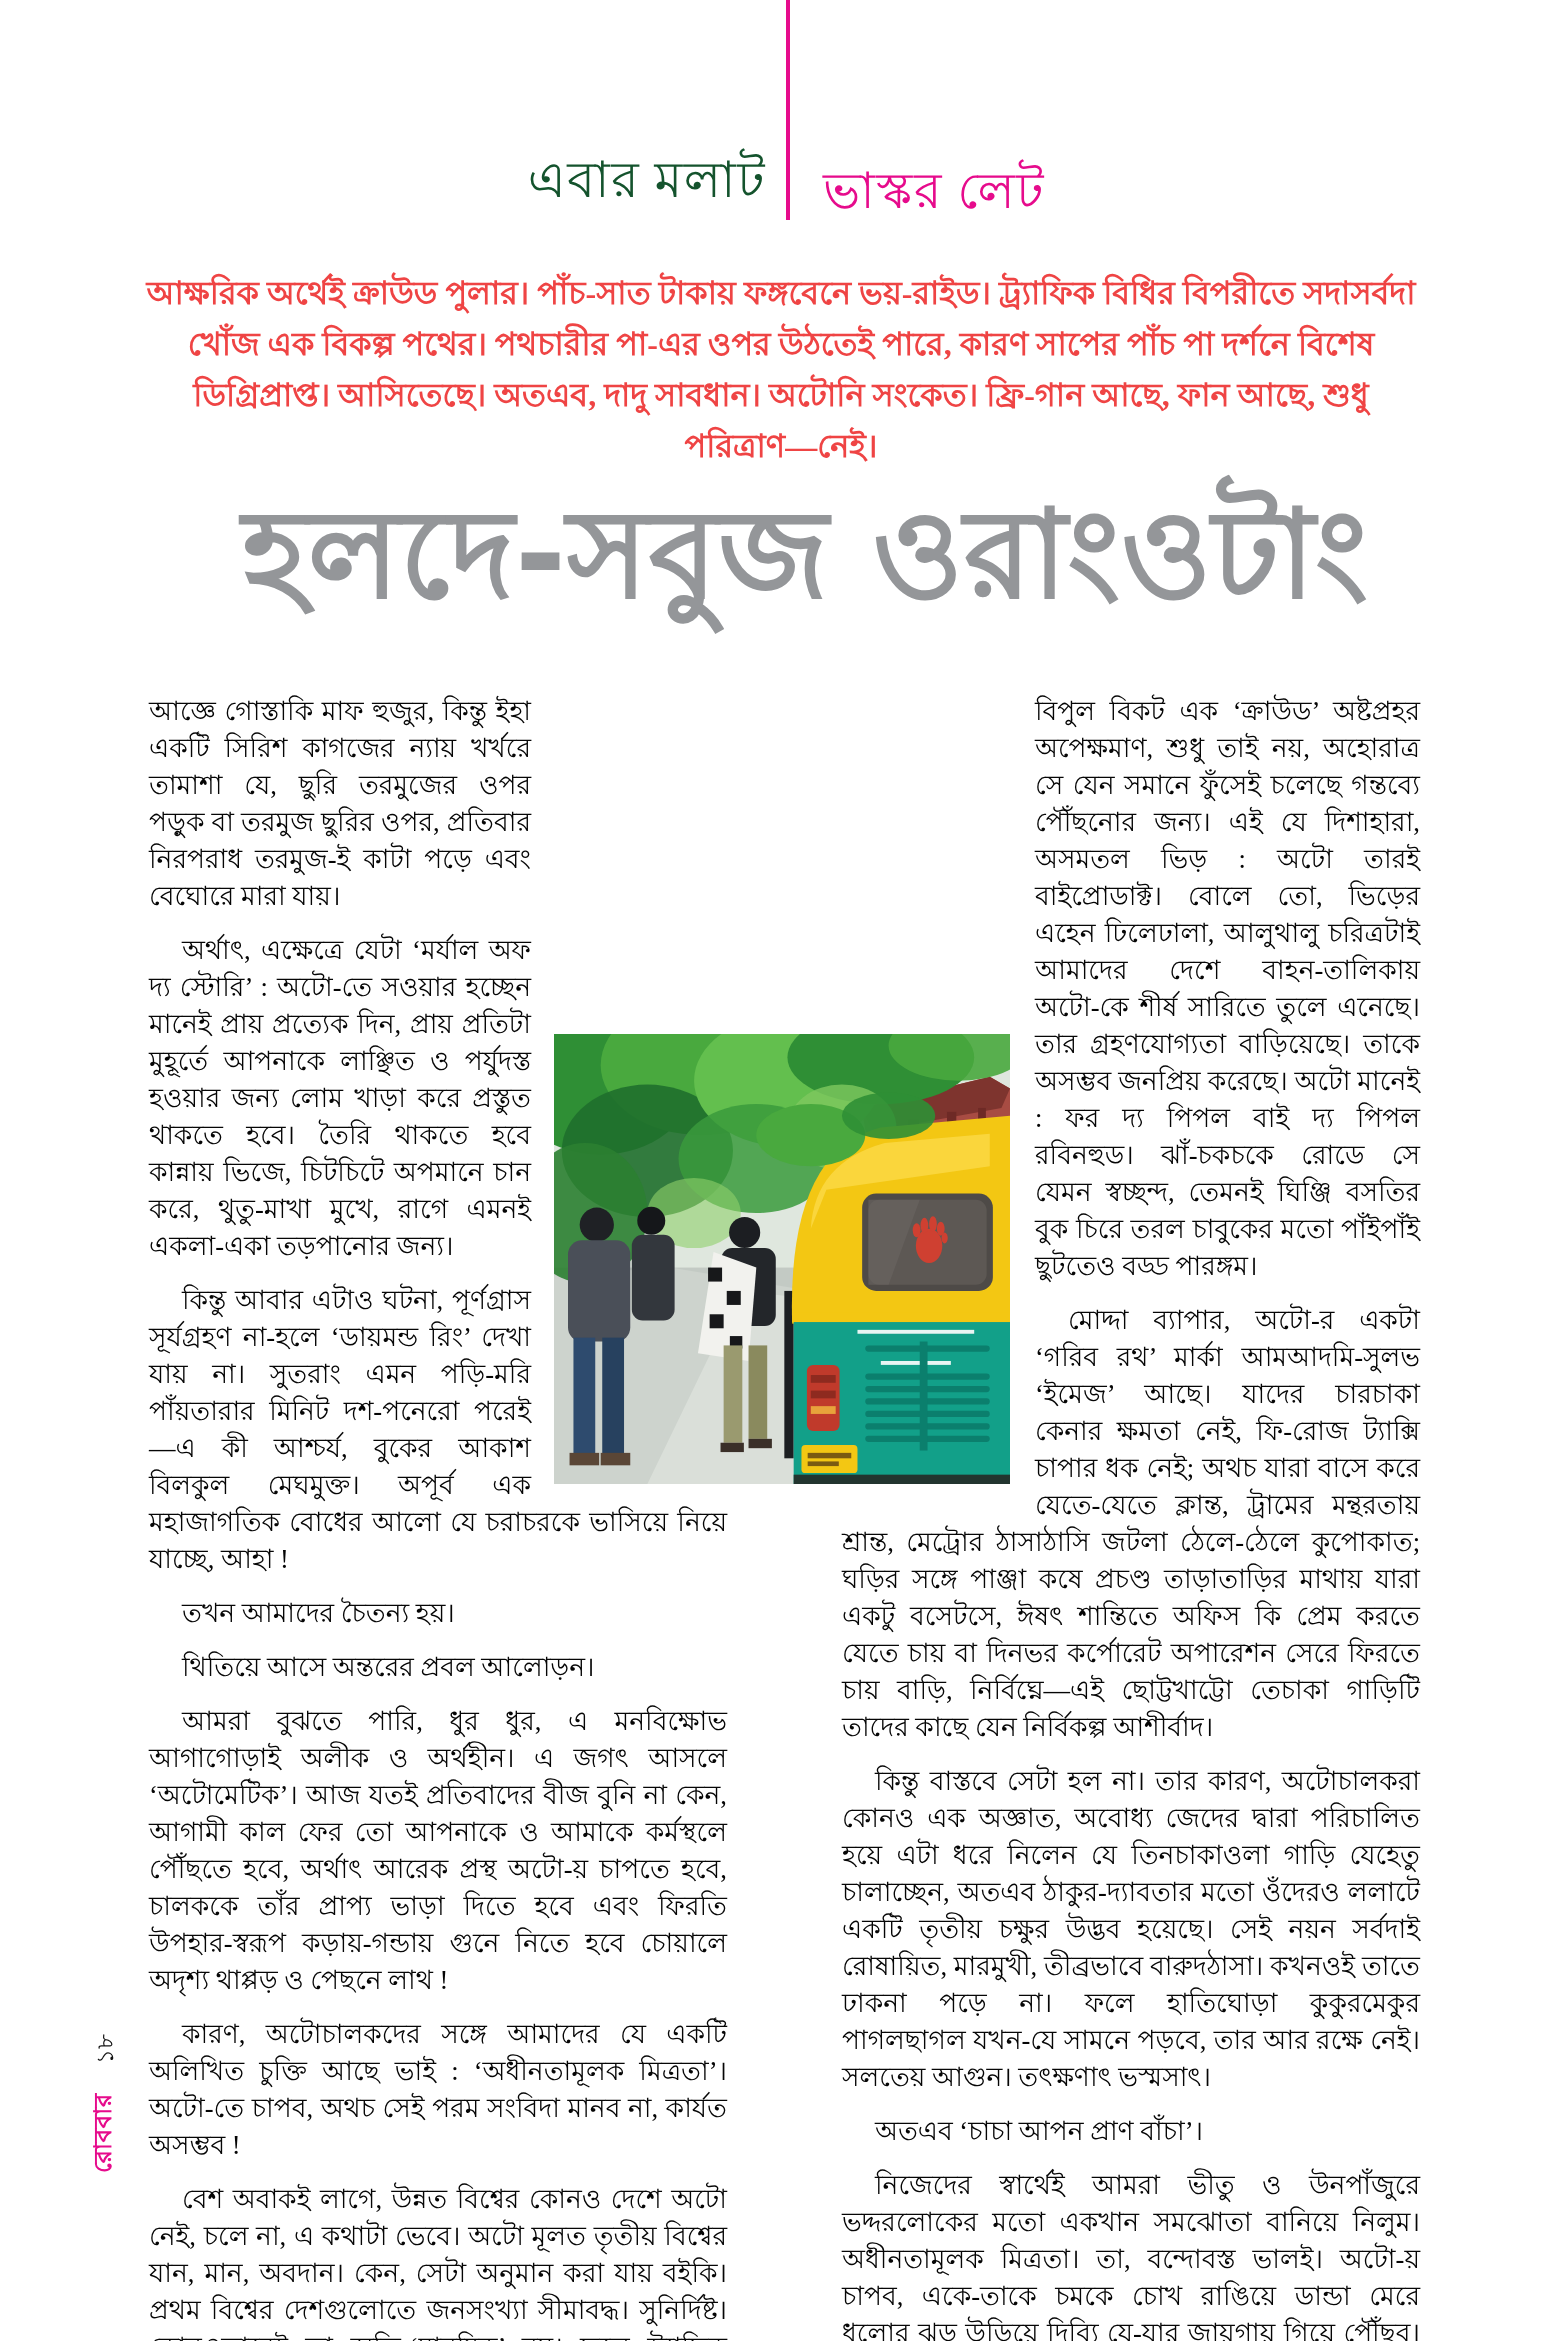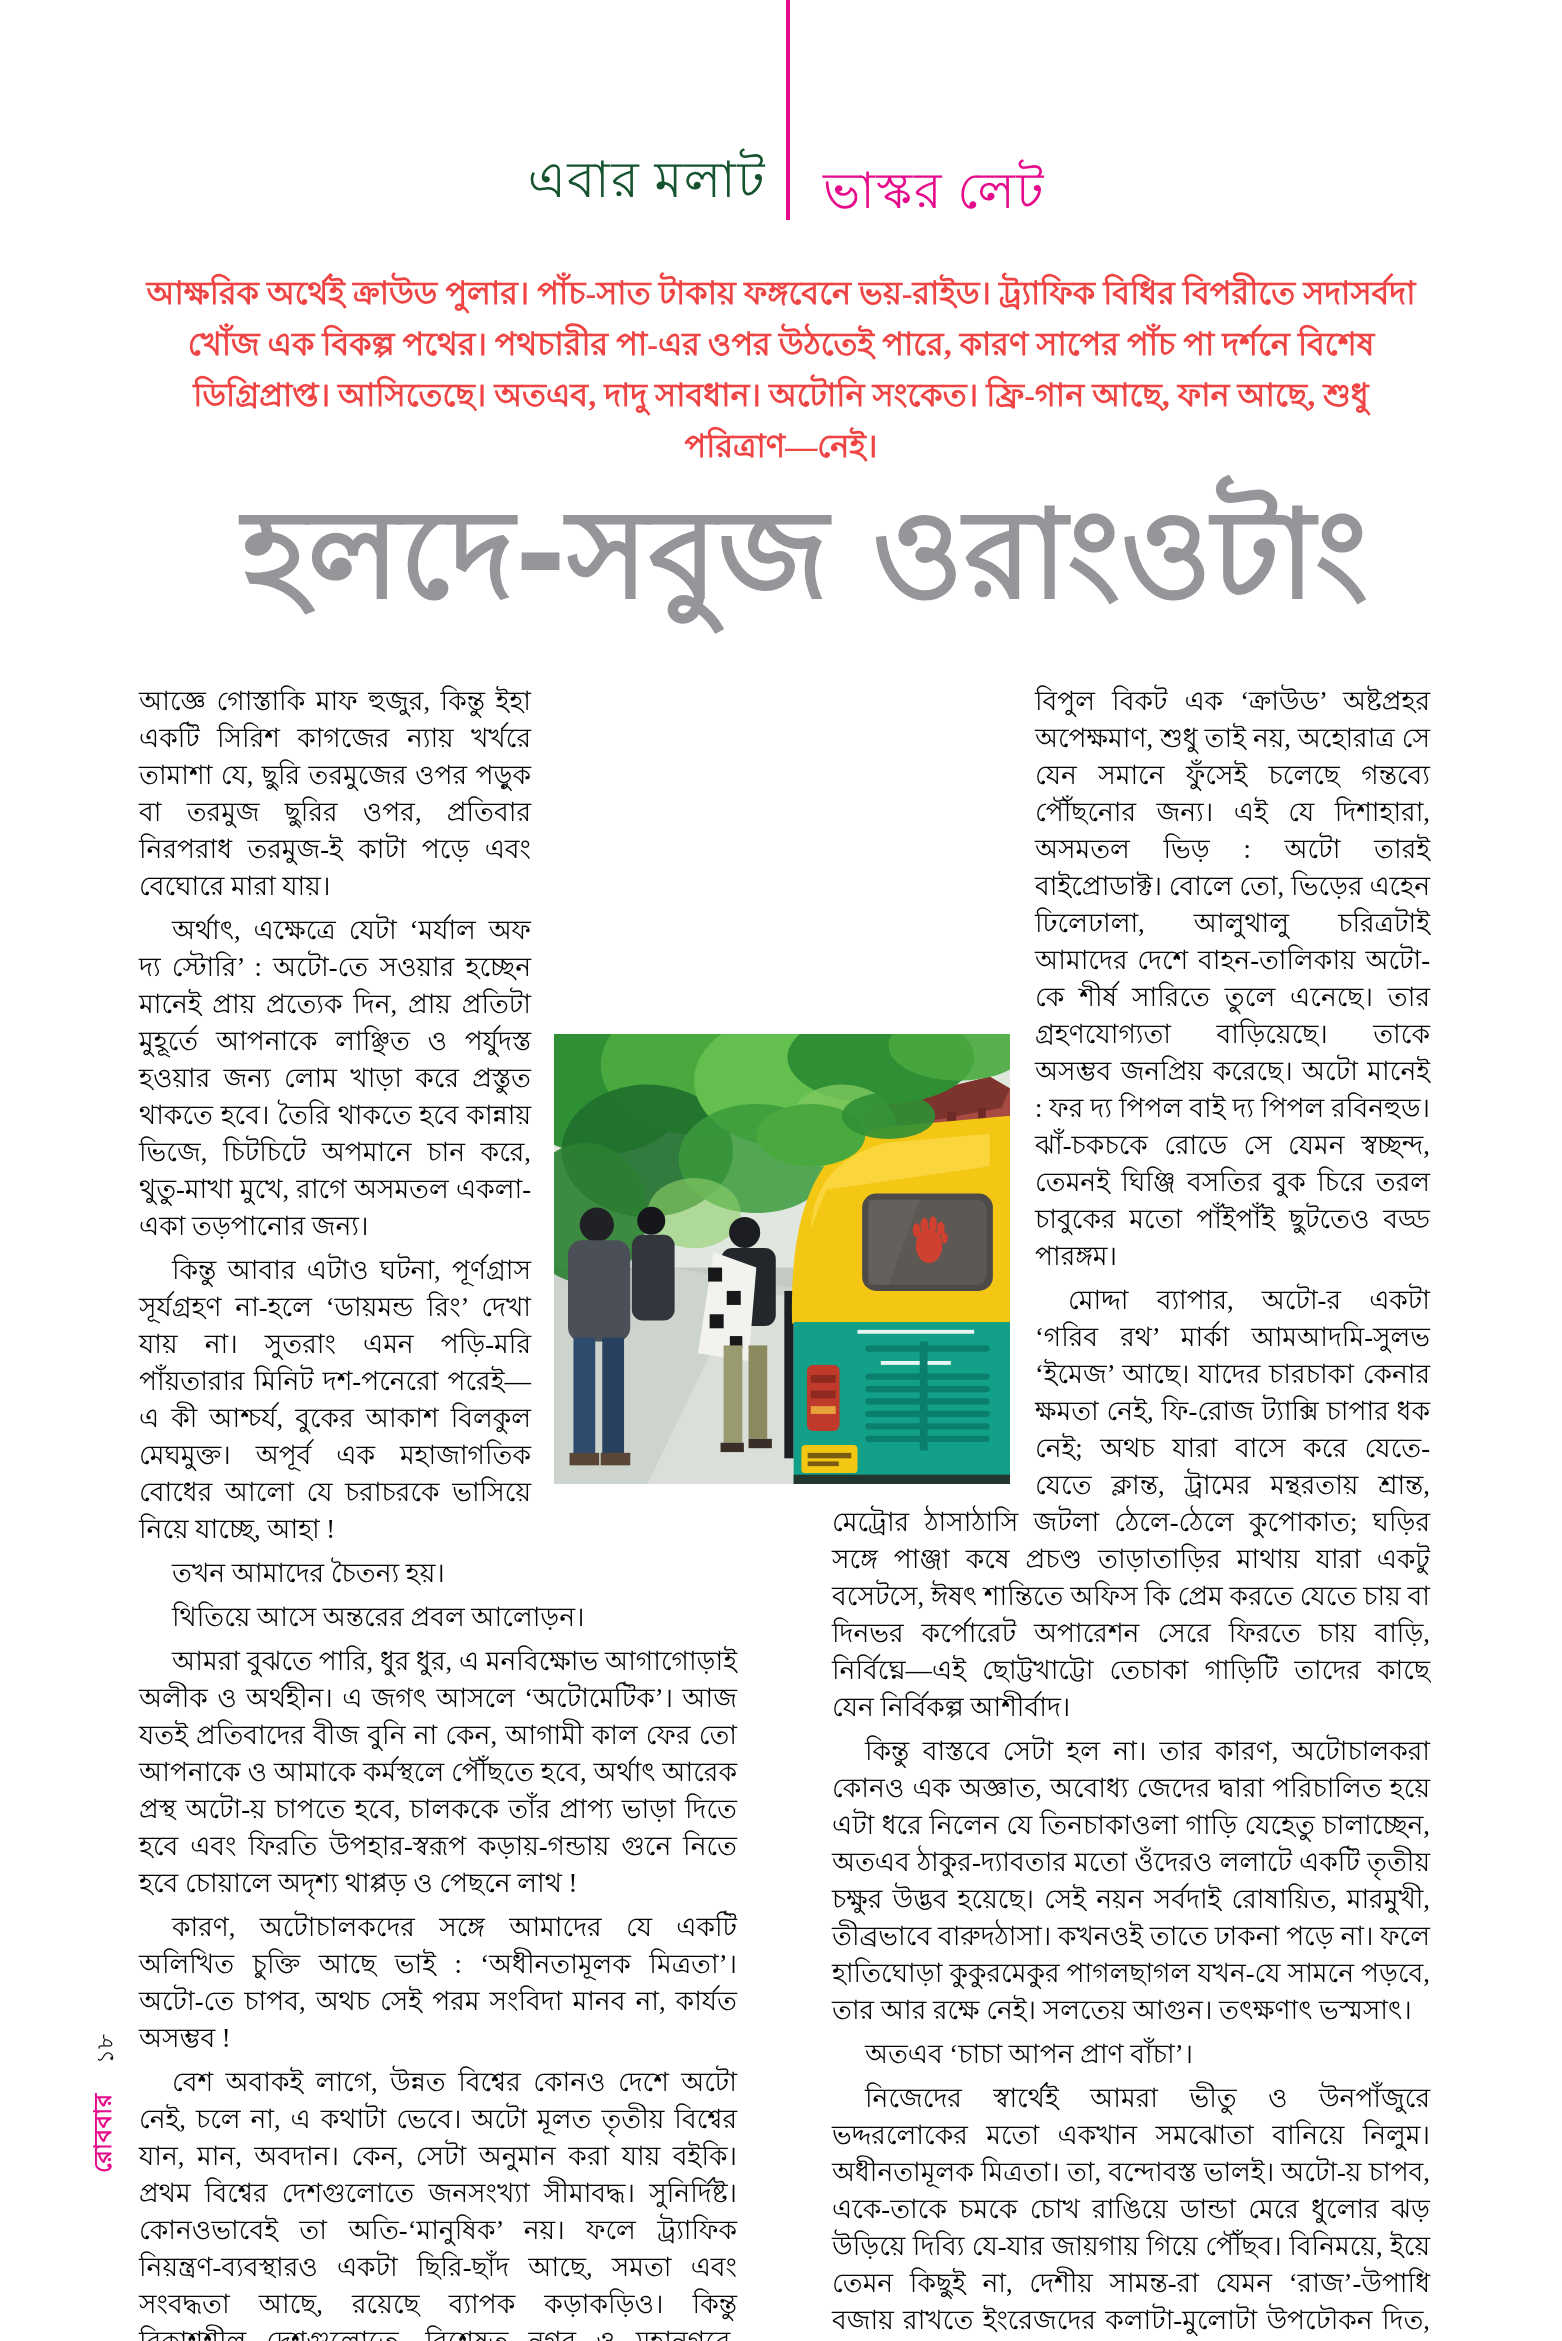--- a/index.html
+++ b/index.html
@@ -36,21 +36,21 @@
     font-size:123px;line-height:179px;font-weight:700;color:var(--headline-gray);
     letter-spacing:0.8px;white-space:nowrap;padding-left:24px;
   }
   
   .column{
     position:absolute;top:676px;width:612px;
     font-size:26.5px;line-height:37px;text-align:justify;color:#050505;
   }
   .column-left{left:132px;}
   .column-right{left:825px;}
-  .column p{margin:7px;padding:0;text-indent:33px;}
+  .column p{margin:17px;padding:0;text-indent:33px;}
   .column p:first-of-type{text-indent:0;}
   .spacer-r{float:right;width:190px;height:456px;margin:352px 0 7.8px 23px;}
   .spacer-l{float:left;width:187px;height:456px;margin:352px 23px 7.8px 0;}
   
   .photo{position:absolute;left:554px;top:1034px;width:456px;height:450px;overflow:hidden;}
   .photo svg{display:block;width:100%;height:100%;}
   .fill-yellow{fill:var(--auto-yellow);}
   .fill-green{fill:var(--auto-green);}
   
   .folio-num{
@@ -73,21 +73,21 @@
   <div class="mast-rule"></div>
   <div class="mast-author">ভাস্কর লেট</div>
 
   <div class="standfirst">আক্ষরিক অর্থেই ক্রাউড পুলার। পাঁচ-সাত টাকায় ফঙ্গবেনে ভয়-রাইড। ট্র্যাফিক বিধির বিপরীতে সদাসর্বদা খোঁজ এক বিকল্প পথের। পথচারীর পা-এর ওপর উঠতেই পারে, কারণ সাপের পাঁচ পা দর্শনে বিশেষ ডিগ্রিপ্রাপ্ত। আসিতেছে। অতএব, দাদু সাবধান। অটোনি সংকেত। ফ্রি-গান আছে, ফান আছে, শুধু পরিত্রাণ—নেই।</div>
 
   <div class="headline">হলদে-সবুজ ওরাংওটাং</div>
 
   <div class="column column-left">
     <div class="spacer-r"></div>
   <p>আজ্ঞে গোস্তাকি মাফ হুজুর, কিন্তু ইহা একটি সিরিশ কাগজের ন্যায় খর্খরে তামাশা যে, ছুরি তরমুজের ওপর পড়ুক বা তরমুজ ছুরির ওপর, প্রতিবার নিরপরাধ তরমুজ-ই কাটা পড়ে এবং বেঘোরে মারা যায়।</p>
-      <p>অর্থাৎ, এক্ষেত্রে যেটা ‘মর্যাল অফ দ্য স্টোরি’ : অটো-তে সওয়ার হচ্ছেন মানেই প্রায় প্রত্যেক দিন, প্রায় প্রতিটা মুহূর্তে আপনাকে লাঞ্ছিত ও পর্যুদস্ত হওয়ার জন্য লোম খাড়া করে প্রস্তুত থাকতে হবে। তৈরি থাকতে হবে কান্নায় ভিজে, চিটচিটে অপমানে চান করে, থুতু-মাখা মুখে, রাগে অসমতল একলা-একা তড়পানোর জন্য।</p>
+      <p>অর্থাৎ, এক্ষেত্রে যেটা ‘মর্যাল অফ দ্য স্টোরি’ : অটো-তে সওয়ার হচ্ছেন মানেই প্রায় প্রত্যেক দিন, প্রায় প্রতিটা মুহূর্তে আপনাকে লাঞ্ছিত ও পর্যুদস্ত হওয়ার জন্য লোম খাড়া করে প্রস্তুত থাকতে হবে। তৈরি থাকতে হবে কান্নায় ভিজে, চিটচিটে অপমানে চান করে, থুতু-মাখা মুখে, রাগে এমনই একলা-একা তড়পানোর জন্য।</p>
       <p>কিন্তু আবার এটাও ঘটনা, পূর্ণগ্রাস সূর্যগ্রহণ না-হলে ‘ডায়মন্ড রিং’ দেখা যায় না। সুতরাং এমন পড়ি-মরি পাঁয়তারার মিনিট দশ-পনেরো পরেই—এ কী আশ্চর্য, বুকের আকাশ বিলকুল মেঘমুক্ত। অপূর্ব এক মহাজাগতিক বোধের আলো যে চরাচরকে ভাসিয়ে নিয়ে যাচ্ছে, আহা !</p>
       <p>তখন আমাদের চৈতন্য হয়।</p>
       <p>থিতিয়ে আসে অন্তরের প্রবল আলোড়ন।</p>
       <p>আমরা বুঝতে পারি, ধুর ধুর, এ মনবিক্ষোভ আগাগোড়াই অলীক ও অর্থহীন। এ জগৎ আসলে ‘অটোমেটিক’। আজ যতই প্রতিবাদের বীজ বুনি না কেন, আগামী কাল ফের তো আপনাকে ও আমাকে কর্মস্থলে পৌঁছতে হবে, অর্থাৎ আরেক প্রস্থ অটো-য় চাপতে হবে, চালককে তাঁর প্রাপ্য ভাড়া দিতে হবে এবং ফিরতি উপহার-স্বরূপ কড়ায়-গন্ডায় গুনে নিতে হবে চোয়ালে অদৃশ্য থাপ্পড় ও পেছনে লাথ !</p>
       <p>কারণ, অটোচালকদের সঙ্গে আমাদের যে একটি অলিখিত চুক্তি আছে ভাই : ‘অধীনতামূলক মিত্রতা’। অটো-তে চাপব, অথচ সেই পরম সংবিদা মানব না, কার্যত অসম্ভব !</p>
       <p>বেশ অবাকই লাগে, উন্নত বিশ্বের কোনও দেশে অটো নেই, চলে না, এ কথাটা ভেবে। অটো মূলত তৃতীয় বিশ্বের যান, মান, অবদান। কেন, সেটা অনুমান করা যায় বইকি। প্রথম বিশ্বের দেশগুলোতে জনসংখ্যা সীমাবদ্ধ। সুনির্দিষ্ট। কোনওভাবেই তা অতি-‘মানুষিক’ নয়। ফলে ট্র্যাফিক নিয়ন্ত্রণ-ব্যবস্থারও একটা ছিরি-ছাঁদ আছে, সমতা এবং সংবদ্ধতা আছে, রয়েছে ব্যাপক কড়াকড়িও। কিন্তু বিকাশশীল দেশগুলোতে, বিশেষত নগর ও মহানগরে, লোকসংখ্যার চাপ এমনই বিস্ফোরক যে দু’চাকা, চারচাকা, ট্রাম, টিউব, লোকাল ট্রেন সব কিছুকে একত্রে লড়িয়ে দিয়েও সমস্যার হিল্লে করা যায় না। অনন্ত নাগের মতো বিশাল</p>
     </div>
 
   <div class="column column-right">
     <div class="spacer-l"></div>

